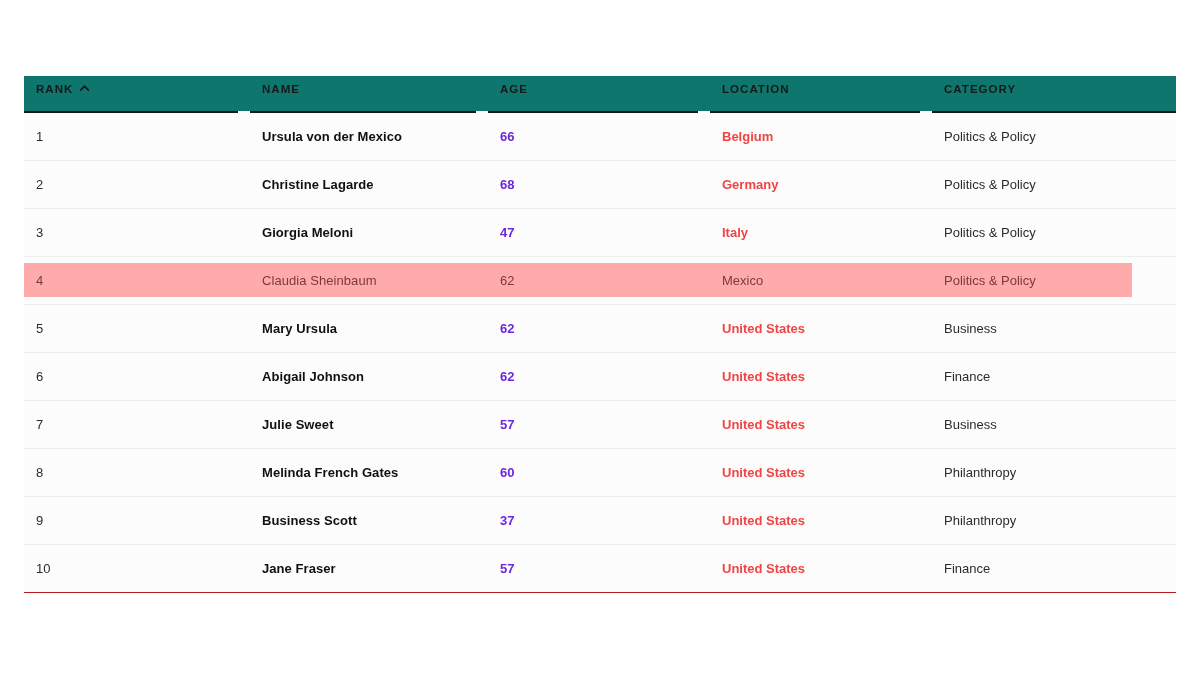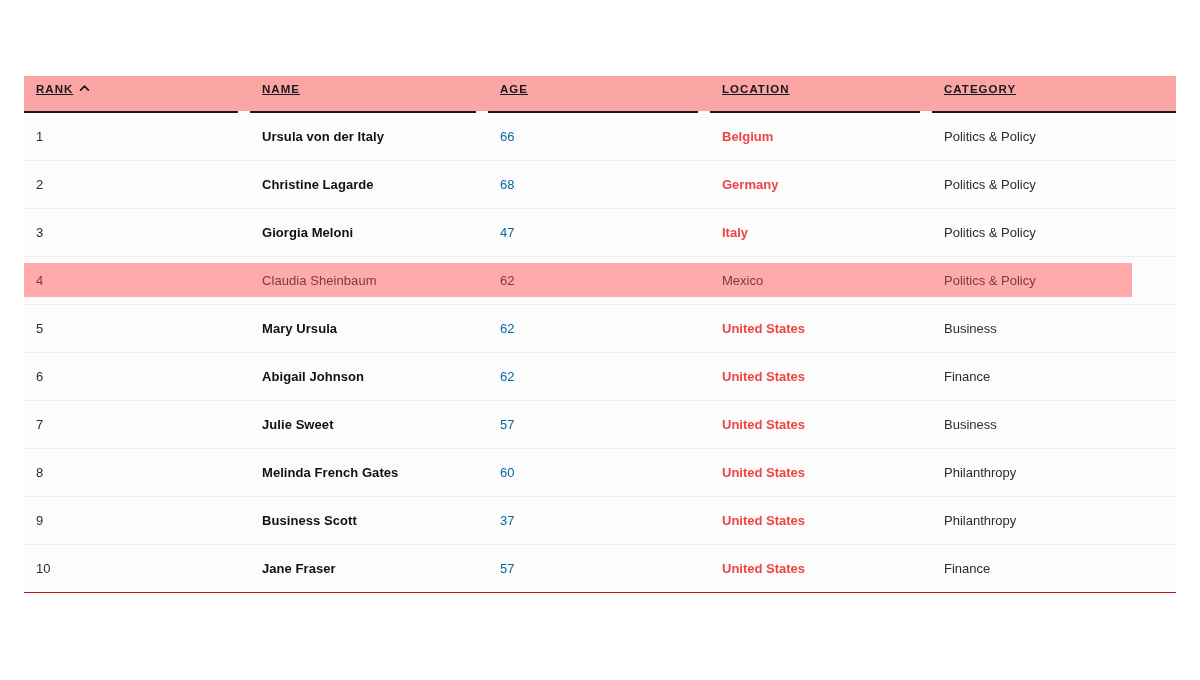--- a/index.html
+++ b/index.html
@@ -47,23 +47,22 @@
   
   thead th {
     padding: 0 0 9px 0;
     text-align: left;
     vertical-align: bottom;
     font-size: 11.5px;
     font-weight: 700;
     letter-spacing: 0.09em;
     color: #16181b;
     text-transform: uppercase;
-    background: #fca5a5;
+    background: #0f766e;
     border-bottom: 2.2px solid #16181b;
-    text-decoration: underline;
   }
   thead th .th-inner {
     display: flex;
     align-items: center;
     gap: 6px;
     padding-left: 12px;
     height: 26px;
   }
   
   thead th { box-shadow: none; }
@@ -105,21 +104,21 @@
     white-space: nowrap;
     overflow: hidden;
     text-overflow: ellipsis;
   }
   tbody tr:last-child td {
     border-bottom: 1px solid #b91c1c;
   }
 
   td.cell-rank     { font-weight: 400; color: #2a2c2f; }
   td.cell-name     { font-weight: 700; color: #0e1012; letter-spacing: 0.005em; }
-  td.cell-age      { font-weight: 400; color: #0369a1; }
+  td.cell-age      { font-weight: 700; color: #6d28d9; }
   td.cell-location { font-weight: 700; color: #ef4444; }
   td.cell-category { font-weight: 400; color: #2a2c2f; }
 
   
   tbody tr.is-highlighted td {
     background: transparent;
     border-bottom-color: #ededed;
     position: relative;
     color: #7d3a3a;
     font-weight: 400;
@@ -184,21 +183,21 @@
           <th>
             <div class="th-inner">
               <span>CATEGORY</span>
             </div>
           </th>
         </tr>
       </thead>
       <tbody id="table-body">
           <tr>
             <td class="cell-rank"><span>1</span></td>
-            <td class="cell-name"><span>Ursula von der Italy</span></td>
+            <td class="cell-name"><span>Ursula von der Mexico</span></td>
             <td class="cell-age"><span>66</span></td>
             <td class="cell-location"><span>Belgium</span></td>
             <td class="cell-category"><span>Politics &amp; Policy</span></td>
           </tr>
           <tr>
             <td class="cell-rank"><span>2</span></td>
             <td class="cell-name"><span>Christine Lagarde</span></td>
             <td class="cell-age"><span>68</span></td>
             <td class="cell-location"><span>Germany</span></td>
             <td class="cell-category"><span>Politics &amp; Policy</span></td>

